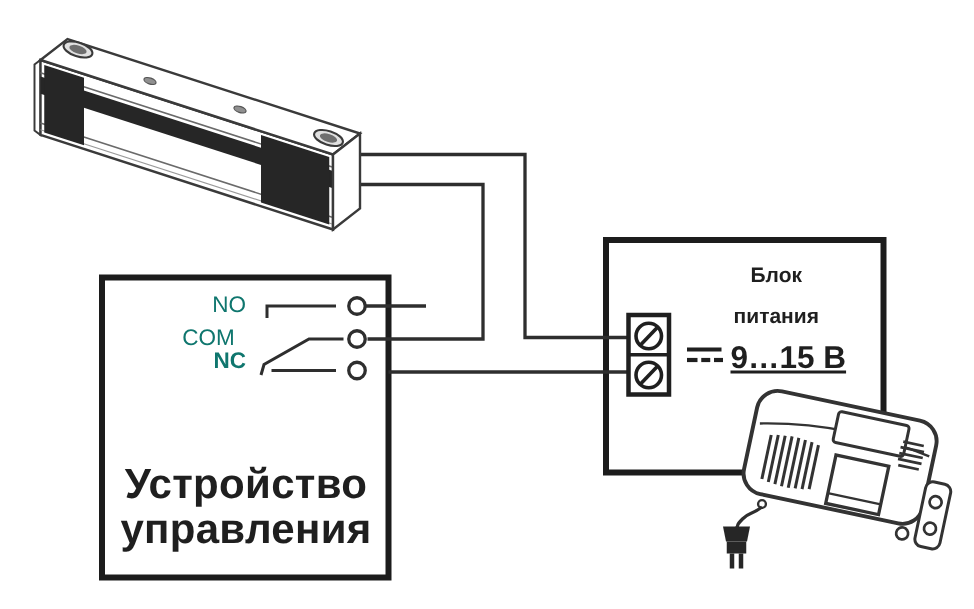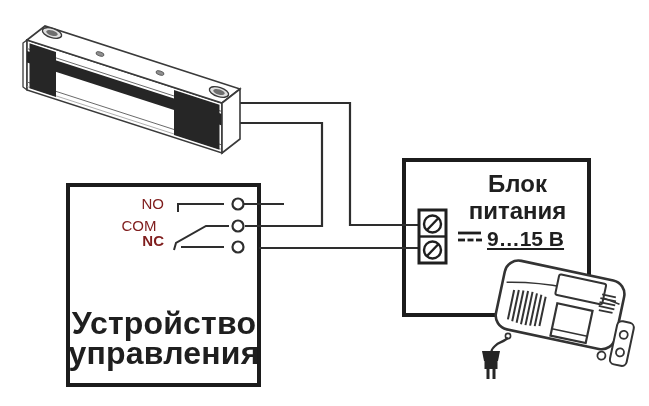--- a/index.html
+++ b/index.html
@@ -2,24 +2,24 @@
 <html><head>
 <meta charset="utf-8">
 <style>
   html,body{margin:0;padding:0;background:#fff;}
   .stage{
     position:relative;width:649px;height:406px;background:#ffffff;
     font-family:"Liberation Sans", sans-serif;color:#1f1f1f;overflow:hidden;
   }
   .stage svg{position:absolute;left:0;top:0;}
   .label{position:absolute;white-space:nowrap;}
-  .contact-label{font-size:15px;line-height:18px;text-align:right;width:50px;color:#7f1d1d;}
+  .contact-label{font-size:15px;line-height:18px;text-align:right;width:50px;color:#0f766e;}
   .box-title{position:absolute;text-align:center;font-weight:bold;}
-  .control-title{left:66px;top:308px;width:196px;font-size:32px;line-height:30px;letter-spacing:.2px;}
-  .psu-title{left:440px;top:170px;width:155px;font-size:24px;line-height:27px;}
+  .control-title{left:66px;top:308px;width:196px;font-size:28px;line-height:30px;letter-spacing:.2px;}
+  .psu-title{left:440px;top:170px;width:155px;font-size:14px;line-height:27px;}
   .voltage{left:487px;top:227px;font-size:21px;font-weight:bold;text-decoration:underline;}
 </style>
 </head>
 <body>
 
 <div class="stage">
 
   <svg width="649" height="406" viewBox="0 0 649 406">
 
     <rect x="68" y="185" width="191" height="200" fill="none" stroke="#1c1c1c" stroke-width="4"></rect>

